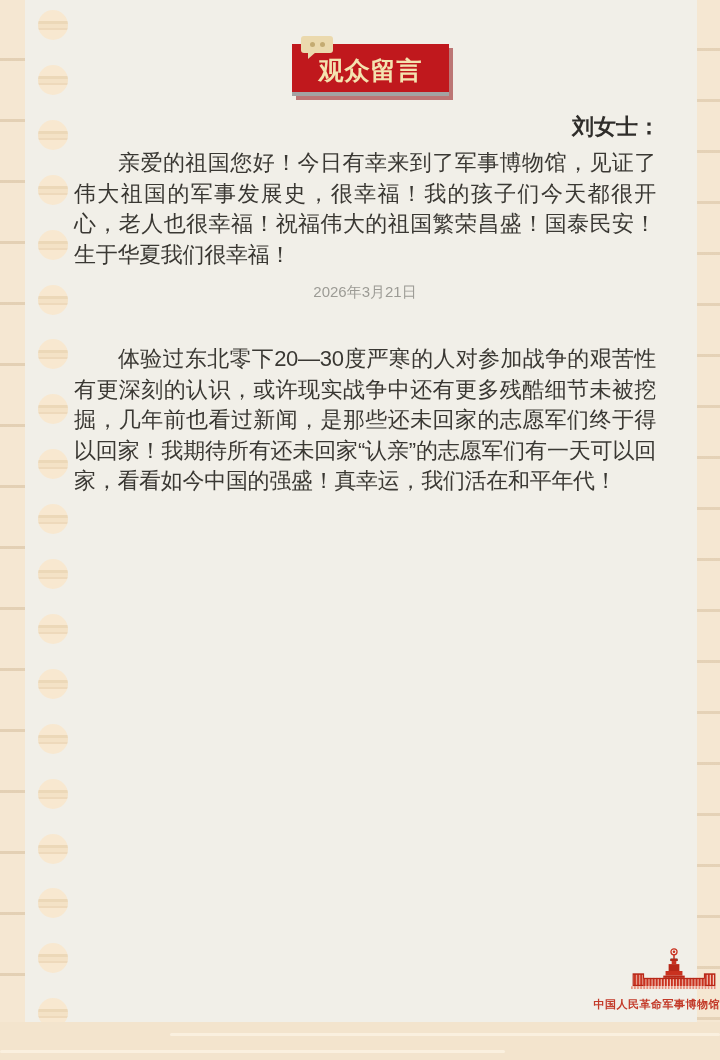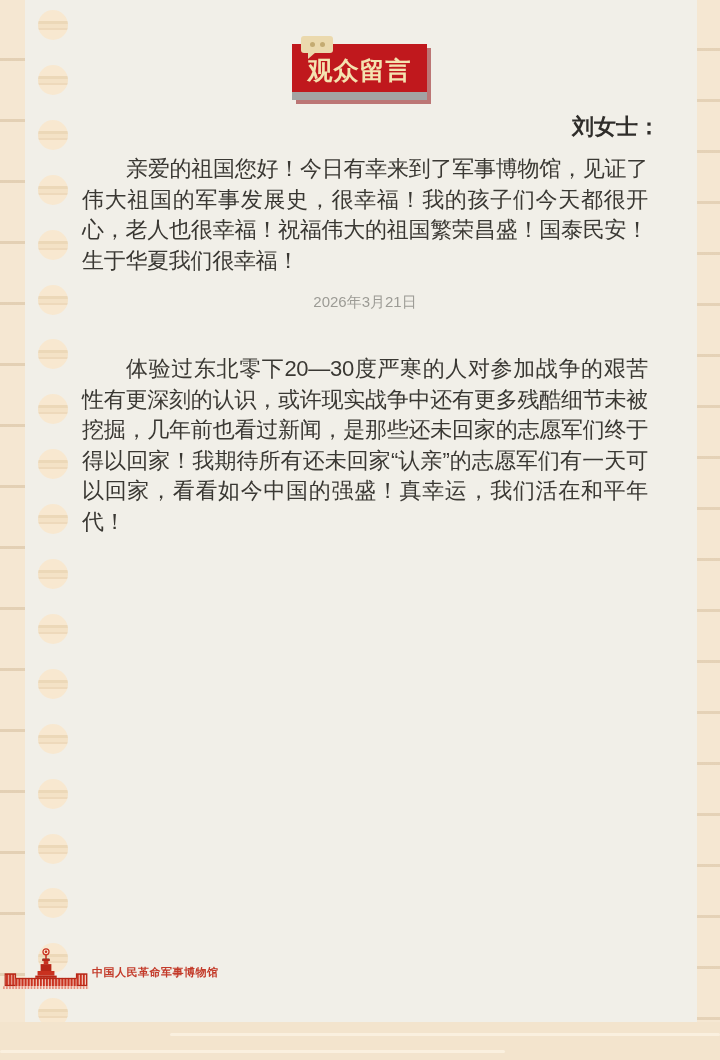--- a/index.html
+++ b/index.html
@@ -42,23 +42,23 @@
       #ecd8b8 38%, #ecd8b8 48%,
       #f4e2c6 48%, #f4e2c6 60%,
       #eed9bb 60%, #eed9bb 68%,
       #f8e8d0 68%, #f8e8d0 100%);
     z-index: 1;
   }
 
   
   .badge-box {
     position: absolute; left: 292px; top: 44px;
-    width: 135px; height: 48px;
+    width: 157px; height: 48px;
     background: #c0181d;
-    border-bottom: 8px solid #a3a3a3;
+    border-bottom: 4px solid #a3a3a3;
     box-shadow: 4px 4px 0 rgba(143,18,22,0.55);
     display: flex; align-items: center; justify-content: center;
     z-index: 3;
   }
   .badge-label {
     color: #f4e3b0; font-size: 25px; font-weight: bold; letter-spacing: 1px;
     line-height: 1; padding-top: 4px;
   }
   .bubble-icon {
     position: absolute; left: 301px; top: 36px;
@@ -80,31 +80,31 @@
     z-index: 2;
   }
   .comment { margin-bottom: 38px; }
   .comment-name {
     font-size: 22px; font-weight: bold; color: #2f2d2a;
     line-height: 30px; margin-bottom: 6px; text-align: right;
   }
   .comment-text {
     font-size: 22px; color: #3a3833; line-height: 30.5px;
     text-align: justify; text-indent: 2em; letter-spacing: -0.3px;
-    margin: 12px;
+    margin: 4px;
   }
   .comment-date {
     margin-top: 8px; font-size: 15px; color: #9c9b95;
     line-height: 28px; text-align: center;
   }
 
   
   .footer {
     position: absolute; left: 0; top: 946px; width: 720px;
-    display: flex; flex-direction: row; align-items: center;
+    display: flex; flex-direction: column; align-items: flex-end;
     z-index: 2;
   }
   .museum-name {
     margin-top: 2px;
     font-family: "Liberation Serif", "DejaVu Serif", serif;
     font-size: 11px; font-weight: bold; color: #c33a29;
     letter-spacing: 0.5px; line-height: 12px;
   }
 </style>
 </head>

